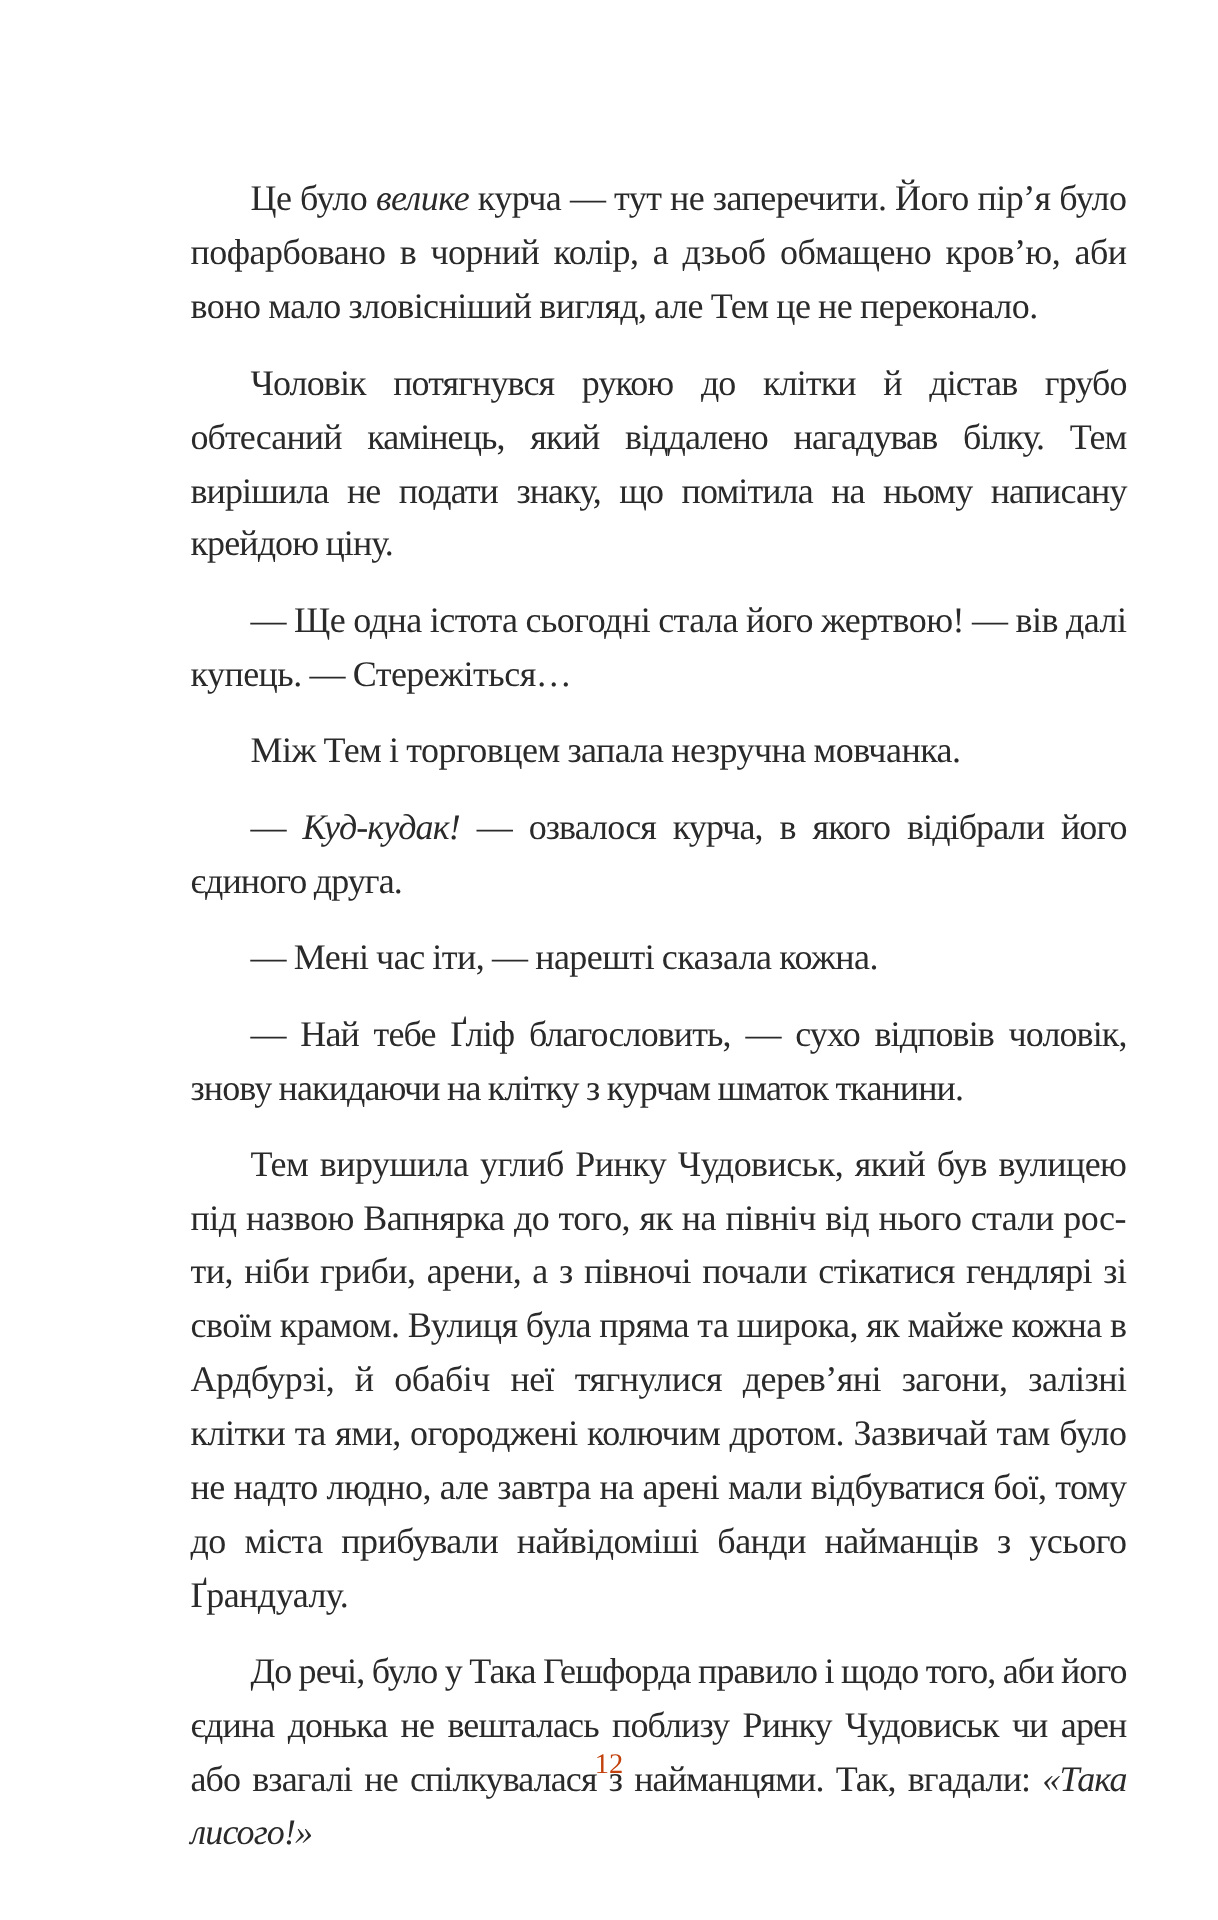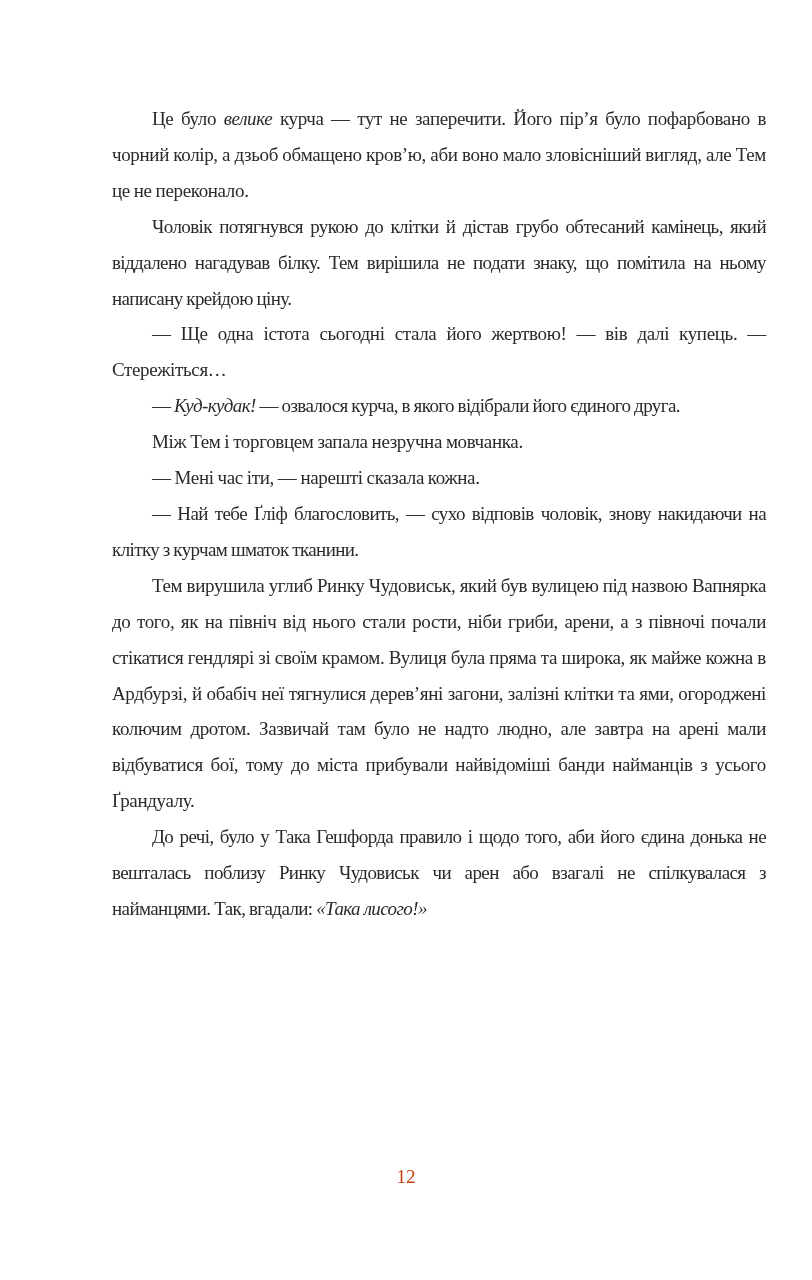--- a/index.html
+++ b/index.html
@@ -15,22 +15,22 @@
       font-family: "Liberation Serif", "DejaVu Serif", serif;
       color: #2a2a2a;
     }
     .page {
       position: absolute;
       left: 112px;
       top: 101px;
       width: 654px;
     }
     .para {
-      margin: 0;
-      font-size: 19px;
+      margin: 15px;
+      font-size: 24px;
       line-height: 35.9px;
       text-align: justify;
       text-indent: 40px;
       hyphens: manual;
       letter-spacing: -0.35px;
       word-spacing: -0.5px;
     }
     .para.tight {
       letter-spacing: -0.6px;
     }
@@ -53,25 +53,25 @@
 <div class="page">
   <p class="para">
     <span>Це було </span><span class="seg-italic">велике</span><span> курча — тут не заперечити. Його пір’я було пофарбовано в чорний колір, а дзьоб обмащено кров’ю, аби воно мало зловісніший вигляд, але Тем це не переконало.</span>
   </p>
   <p class="para tight">
     <span>Чоловік потягнувся рукою до клітки й дістав грубо обтесаний камінець, який віддалено нагадував білку. Тем вирішила не подати знаку, що помітила на ньому написану крейдою ціну.</span>
   </p>
   <p class="para">
     <span>— Ще одна істота сьогодні стала його жертвою! — вів далі купець. — Стережіться…</span>
   </p>
+  <p class="para">
+    <span>Між Тем і торговцем запала незручна мовчанка.</span>
+  </p>
   <p class="para tight">
     <span>— </span><span class="seg-italic">Куд-кудак!</span><span> — озвалося курча, в якого відібрали його єдиного друга.</span>
-  </p>
-  <p class="para">
-    <span>Між Тем і торговцем запала незручна мовчанка.</span>
   </p>
   <p class="para">
     <span>— Мені час іти, — нарешті сказала кожна.</span>
   </p>
   <p class="para tight">
     <span>— Най тебе Ґліф благословить, — сухо відповів чоловік, знову накидаючи на клітку з курчам шматок тканини.</span>
   </p>
   <p class="para">
     <span>Тем вирушила углиб Ринку Чудовиськ, який був вулицею під назвою Вапнярка до того, як на північ від нього стали рос­ти, ніби гриби, арени, а з півночі почали стікатися гендлярі зі своїм крамом. Вулиця була пряма та широка, як майже кожна в Ардбурзі, й обабіч неї тягнулися дерев’яні загони, залізні клітки та ями, огороджені колючим дротом. Зазвичай там було не надто людно, але завтра на арені мали відбуватися бої, тому до міста прибували найвідоміші банди найманців з усього Ґрандуалу.</span>
   </p>

